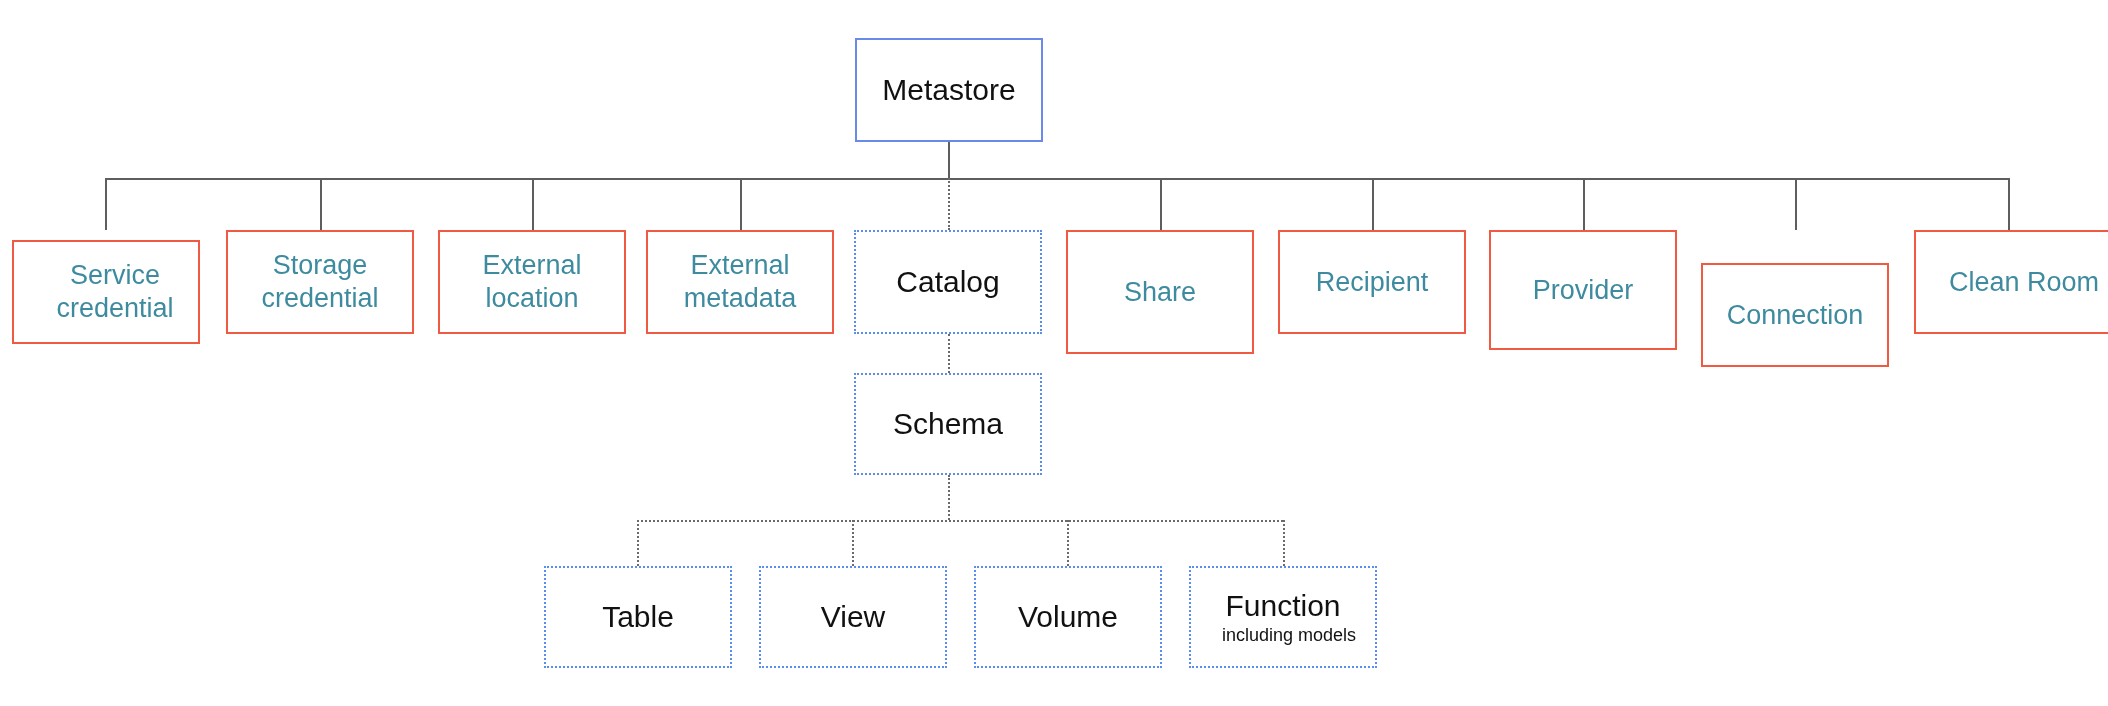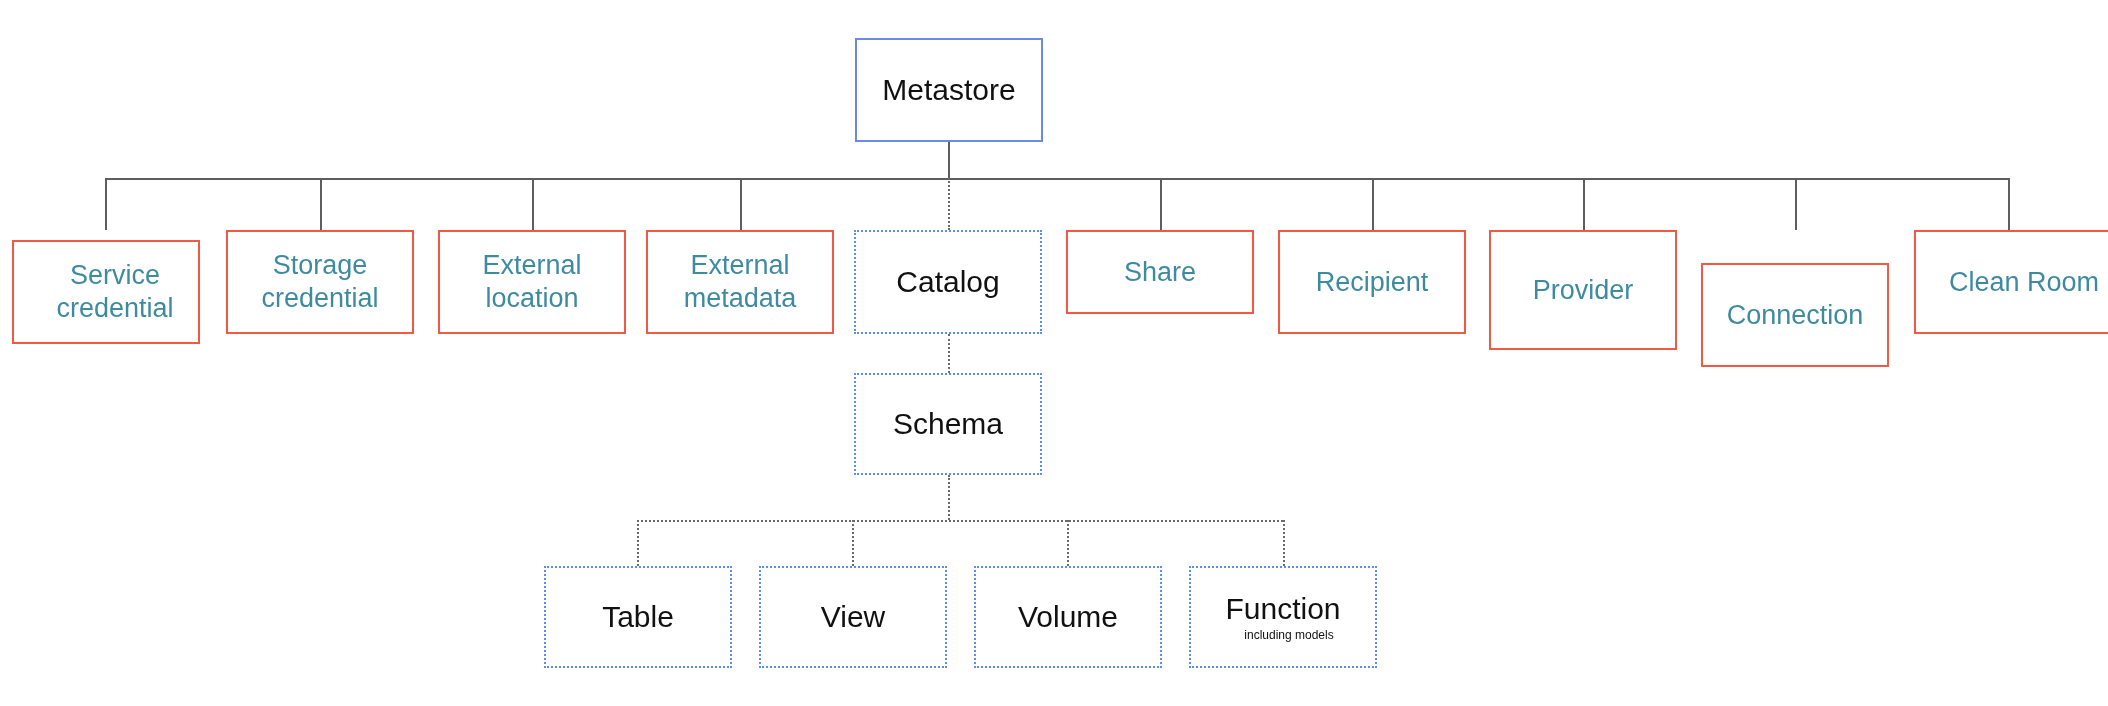--- a/index.html
+++ b/index.html
@@ -39,21 +39,21 @@
     border: 2px solid #f05a42;
     color: #3e8ba0;
     font-size: 27px;
   }
   .node.dotted {
     border: 2px dotted #5b8def;
     color: #111111;
     font-size: 30px;
   }
   .node .sub {
-    font-size: 12px;
+    font-size: 18px;
     color: #111111;
     line-height: 1.15;
     margin-top: 1px;
     padding-left: 12px;
   }
   .node .main {
     display: block;
   }
   
   .line {
@@ -130,21 +130,21 @@
 
   <div class="node entity" style="left:646px; top:230px; width:188px; height:104px;">
     <span>External</span>
     <span>metadata</span>
   </div>
 
   <div class="node dotted" style="left:854px; top:230px; width:188px; height:104px;">
     <span class="main">Catalog</span>
   </div>
 
-  <div class="node entity" style="left:1066px; top:230px; width:188px; height:84px;">
+  <div class="node entity" style="left:1066px; top:230px; width:188px; height:124px;">
     <span>Share</span>
   </div>
 
   <div class="node entity" style="left:1278px; top:230px; width:188px; height:104px;">
     <span>Recipient</span>
   </div>
 
   <div class="node entity" style="left:1489px; top:230px; width:188px; height:120px;">
     <span>Provider</span>
   </div>

